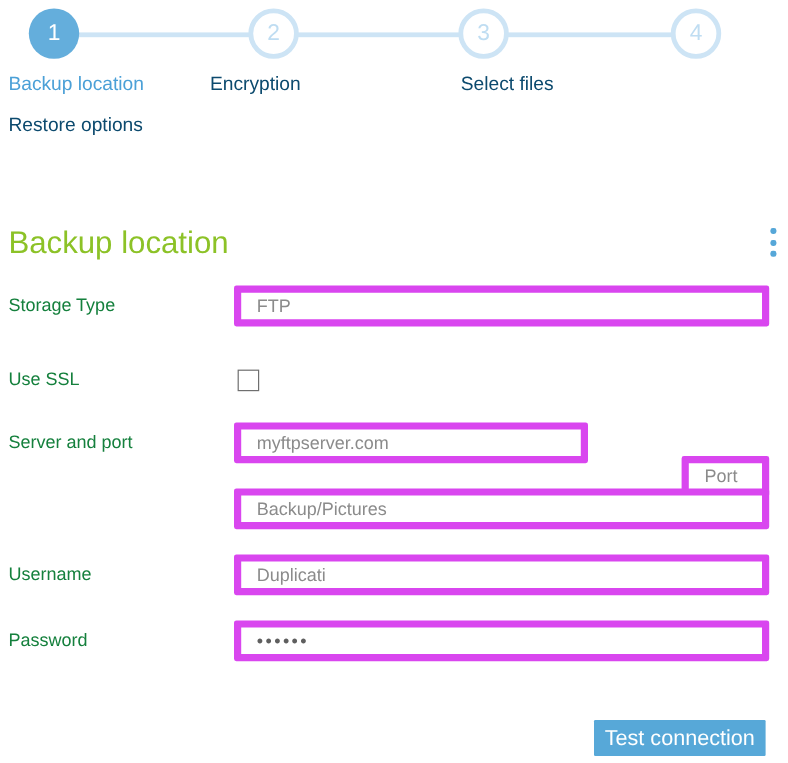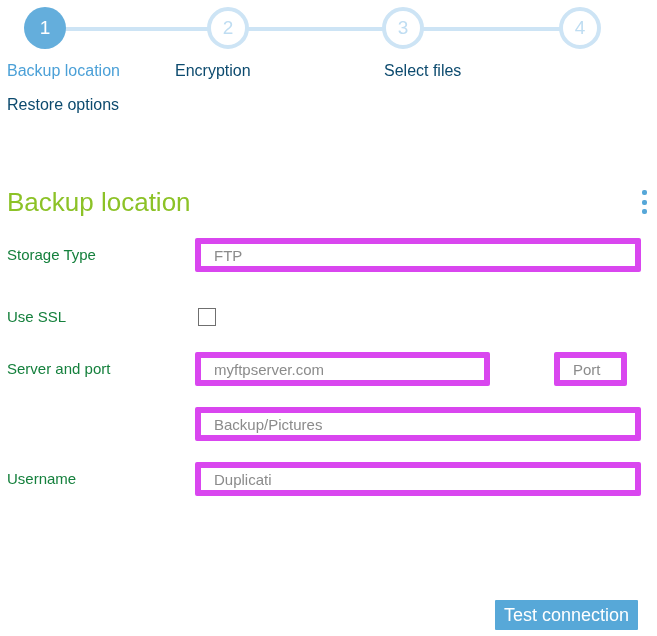--- a/index.html
+++ b/index.html
@@ -54,21 +54,21 @@
   }
   .row input[type="text"], .row input[type="password"] {
     position:absolute; top:0; height:34px;
     border:6px solid #d946ef; border-radius:2px; background:#fff;
     font-family:"Liberation Sans","DejaVu Sans",sans-serif;
     font-size:15px; color:#8b8b8b; padding:4px 13px; outline:none;
   }
   .row input::placeholder { color:#8b8b8b; opacity:1; }
   .full-input  { left:188px; width:446px; }
   .server-input{ left:188px; width:295px; }
-  .port-input  { left:547px; width:73px; }
+  .port-input  { left:561px; width:73px;margin-top:28px; }
   .pw-input { font-size:13px; letter-spacing:2px; color:#5f5f5f !important; }
   .r-storage  { top:238px; }
   .r-ssl      { top:308px; height:18px; }
   .r-server   { top:352px; }
   .r-path     { top:407px; }
   .r-username { top:462px; }
   .r-password { top:517px; }
   .r-ssl label { height:18px; line-height:18px; }
   .ssl-checkbox {
     position:absolute; left:191px; top:0; width:18px; height:18px;
@@ -134,16 +134,20 @@
 
   <div class="row r-path">
     <input type="text" class="full-input" value="Backup/Pictures" style="">
   </div>
 
   <div class="row r-username">
     <label>Username</label>
     <input type="text" class="full-input" value="Duplicati" style="">
   </div>
 
+  <div class="row r-password">
+    <label>Password</label>
+    <input type="text" class="full-input pw-input" value="••••••" style="">
+  </div>
 
   <button class="test-btn">Test connection</button>
 
 </div>
 
 </body></html>

